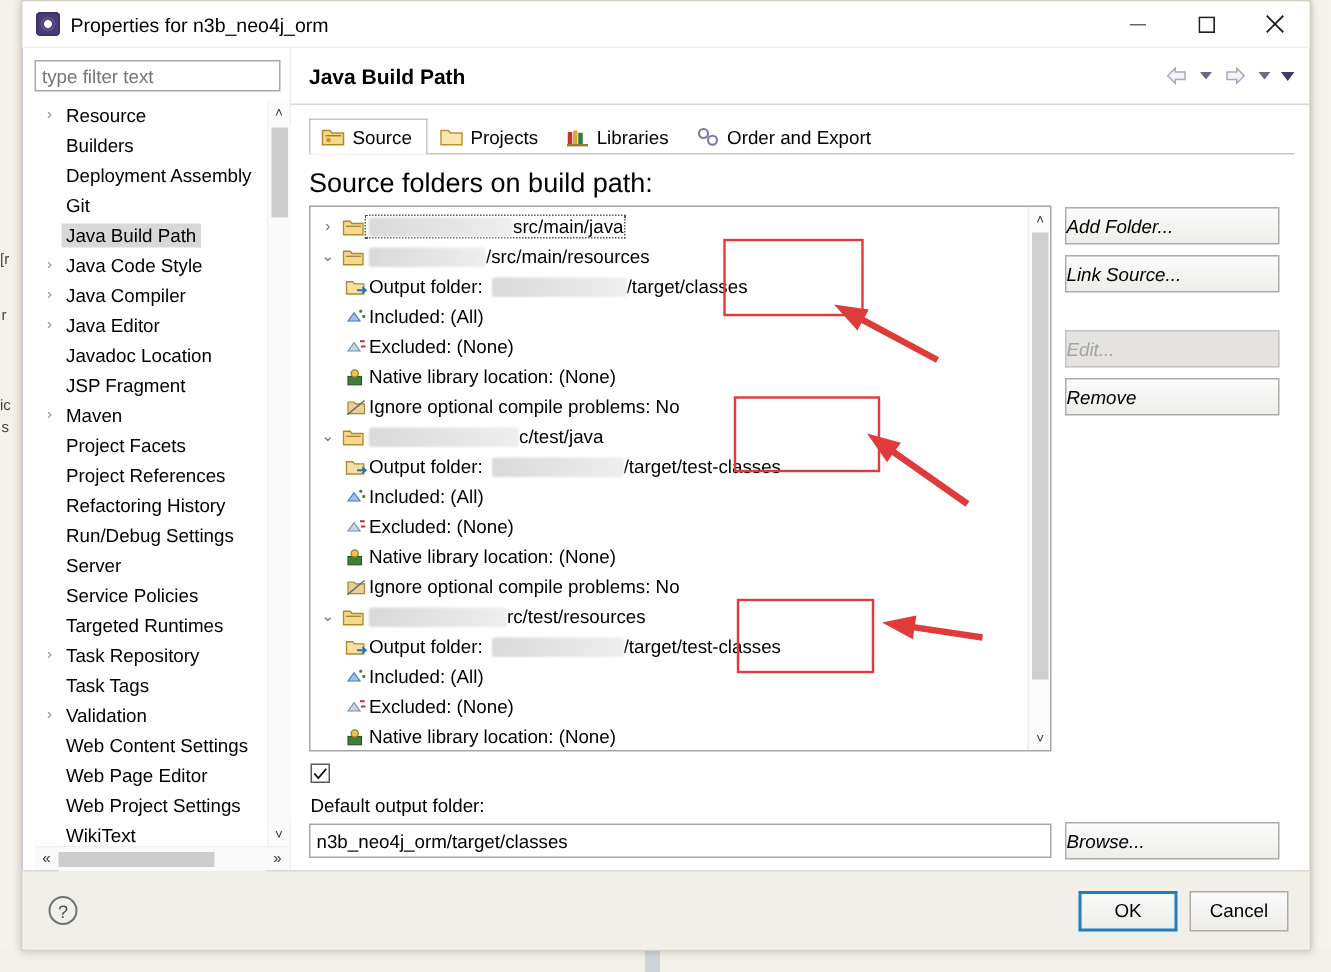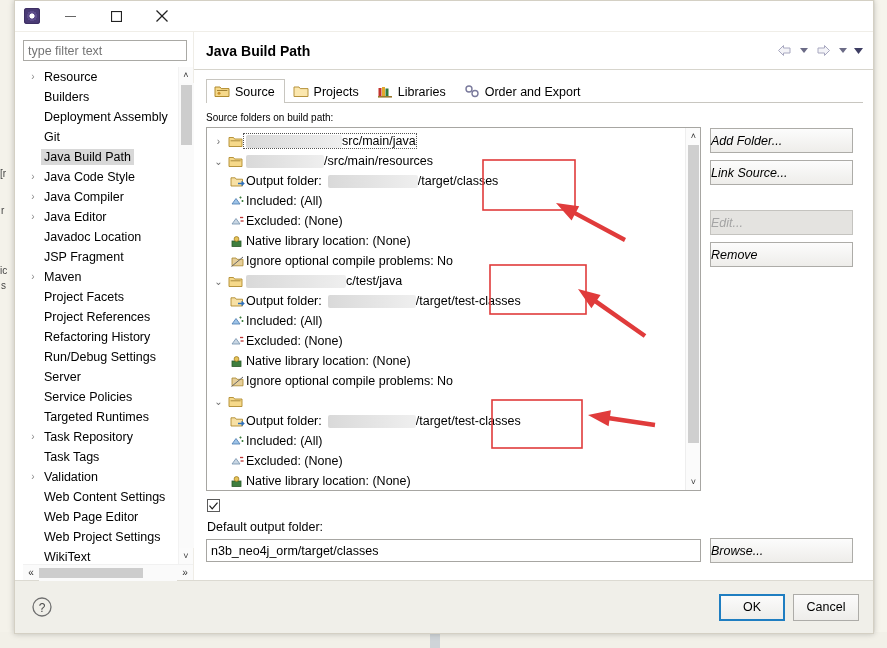--- a/index.html
+++ b/index.html
@@ -113,21 +113,21 @@
   
   #tabs { display: flex; align-items: flex-end; height: 25px; border-bottom: 1px solid #c8c6c0; flex: 0 0 25px; }
   .tab {
     display: flex; align-items: center; gap: 5px; height: 24px;
     padding: 0 9px 0 7px; font-size: 12.5px; cursor: default;
     border: 1px solid transparent; border-bottom: none; position: relative; top: 1px;
   }
   .tab.active { background: #fff; border-color: #c8c6c0; }
   .tab .ticon { width: 16px; height: 16px; flex: 0 0 16px; position: relative; }
 
-  #sect-label { font-size: 10px; margin: 9px 0 4px 0; }
+  #sect-label { font-size: 18px; margin: 9px 0 4px 0; }
 
   
   #listrow { display: flex; gap: 9px; flex: 0 0 auto; }
   #srclist {
     width: 495px; flex: 0 0 495px; height: 364px;
     border: 1px solid #a7a6a2; background: #fff;
     display: flex; overflow: hidden; position: relative;
   }
   #srcinner { flex: 1 1 auto; padding: 3px 0 0 3px; overflow: hidden; }
   .srow { height: 20px; display: flex; align-items: center; white-space: nowrap; cursor: default; }
@@ -197,20 +197,21 @@
 <div id="bg-bottom">
   <div id="bg-scroll-stub"></div>
 </div>
 
 <div id="dialog">
 
   <div id="titlebar">
     <div id="title-icon">
         <div class="gear"></div>
       </div>
+    <div id="title-text">Properties for n3b_neo4j_orm</div>
     <div class="wbtn">
       <svg width="11" height="11" viewBox="0 0 11 11">
           <line x1="0" y1="5.5" x2="11" y2="5.5" stroke="#666" stroke-width="1"></line>
         </svg>
     </div>
     <div class="wbtn">
       <svg width="11" height="11" viewBox="0 0 11 11">
           <rect x="0.5" y="0.5" width="10" height="10" fill="none" stroke="#222" stroke-width="1.2"></rect>
         </svg>
     </div>
@@ -577,20 +578,24 @@
                     <span>Ignore optional compile problems: No</span>
                   </span>
                 </div>
                 <div class="srow">
                   <span class="twisty">⌄</span>
                   <span class="sicon">
                     <svg width="15" height="13" viewBox="0 0 15 13">
                       <path d="M1 2.5 L5.5 2.5 L6.6 4 L14 4 L14 11.5 L1 11.5 Z" fill="#f6d98a" stroke="#b08b2e" stroke-width="0.9"></path>
                       <path d="M2.6 5.8 L12.6 5.8" stroke="#8c6c1e" stroke-width="0.7"></path>
                     </svg>
+                  </span>
+                  <span class="stext">
+                    <span class="redact" style="width: 92px; margin-left: 2px;"></span>
+                    <span>rc/test/resources</span>
                   </span>
                 </div>
                 <div class="srow child">
                   <span class="sicon">
                     <svg width="15" height="13" viewBox="0 0 15 13">
                       <path d="M1 2.8 L5.2 2.8 L6.2 4.2 L12.5 4.2 L12.5 11 L1 11 Z" fill="#f7e0a4" stroke="#b08b2e" stroke-width="0.9"></path>
                       <path d="M8 8.5 L13.5 8.5 M11.5 6.5 L13.8 8.5 L11.5 10.5" fill="none" stroke="#2d6fbc" stroke-width="1.3"></path>
                     </svg>
                   </span>
                   <span class="stext">

